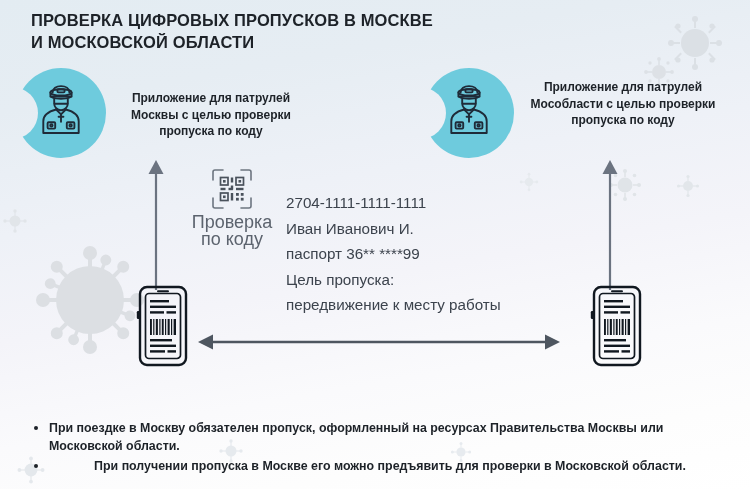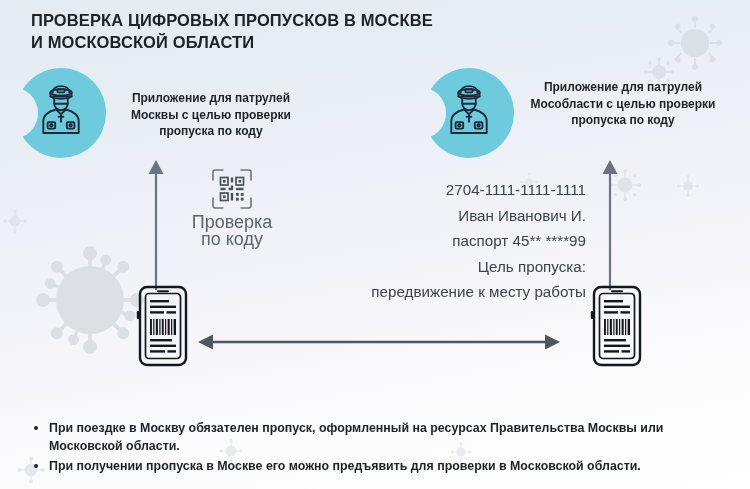--- a/index.html
+++ b/index.html
@@ -91,24 +91,23 @@
   .qr-label {
     font-size: 18px;
     color: #5c636e;
     line-height: 17px;
   }
 
   
   .pass-details {
     position: absolute;
     left: 286px;
-    top: 177px;
+    top: 190px;
     width: 300px;
     z-index: 5;
-    text-align: right;
   }
   .pass-line {
     font-size: 15.2px;
     color: #3c434d;
     line-height: 25.5px;
     white-space: nowrap;
   }
 
   
   .phone {
@@ -139,21 +138,21 @@
   }
   .note-item {
     position: relative;
     padding-left: 18px;
     font-size: 12.4px;
     font-weight: bold;
     color: #1d2228;
     line-height: 17.5px;
     margin-bottom: 3px;
   }
-  .note-item:last-child { margin-bottom: 0; }
+  .note-item:last-child { margin-bottom: 0; text-align: center; }
   .note-bullet {
     position: absolute;
     left: 3px;
     top: 6px;
     width: 4px;
     height: 4px;
     border-radius: 50%;
     background: #1d2228;
   }
 </style>
@@ -482,21 +481,21 @@
         <rect x="19.8" y="25" width="2.4" height="7.5"></rect>
       </g>
     </svg>
     <div class="qr-label">Проверка</div>
     <div class="qr-label">по коду</div>
   </div>
 
   <div class="pass-details">
     <div class="pass-line">2704-1111-1111-1111</div>
     <div class="pass-line">Иван Иванович И.</div>
-    <div class="pass-line">паспорт 45** ****99</div>
+    <div class="pass-line">паспорт 36** ****99</div>
     <div class="pass-line">Цель пропуска:</div>
     <div class="pass-line">передвижение к месту работы</div>
   </div>
 
   <div class="phone phone-left">
     <svg width="58" height="82" viewBox="0 0 58 82">
       <g fill="none" stroke="#111820" stroke-width="2.4" stroke-linejoin="round">
         <rect x="6" y="2" width="46" height="78" rx="7"></rect>
       </g>
       <g fill="none" stroke="#111820" stroke-width="1.7" stroke-linejoin="round">

